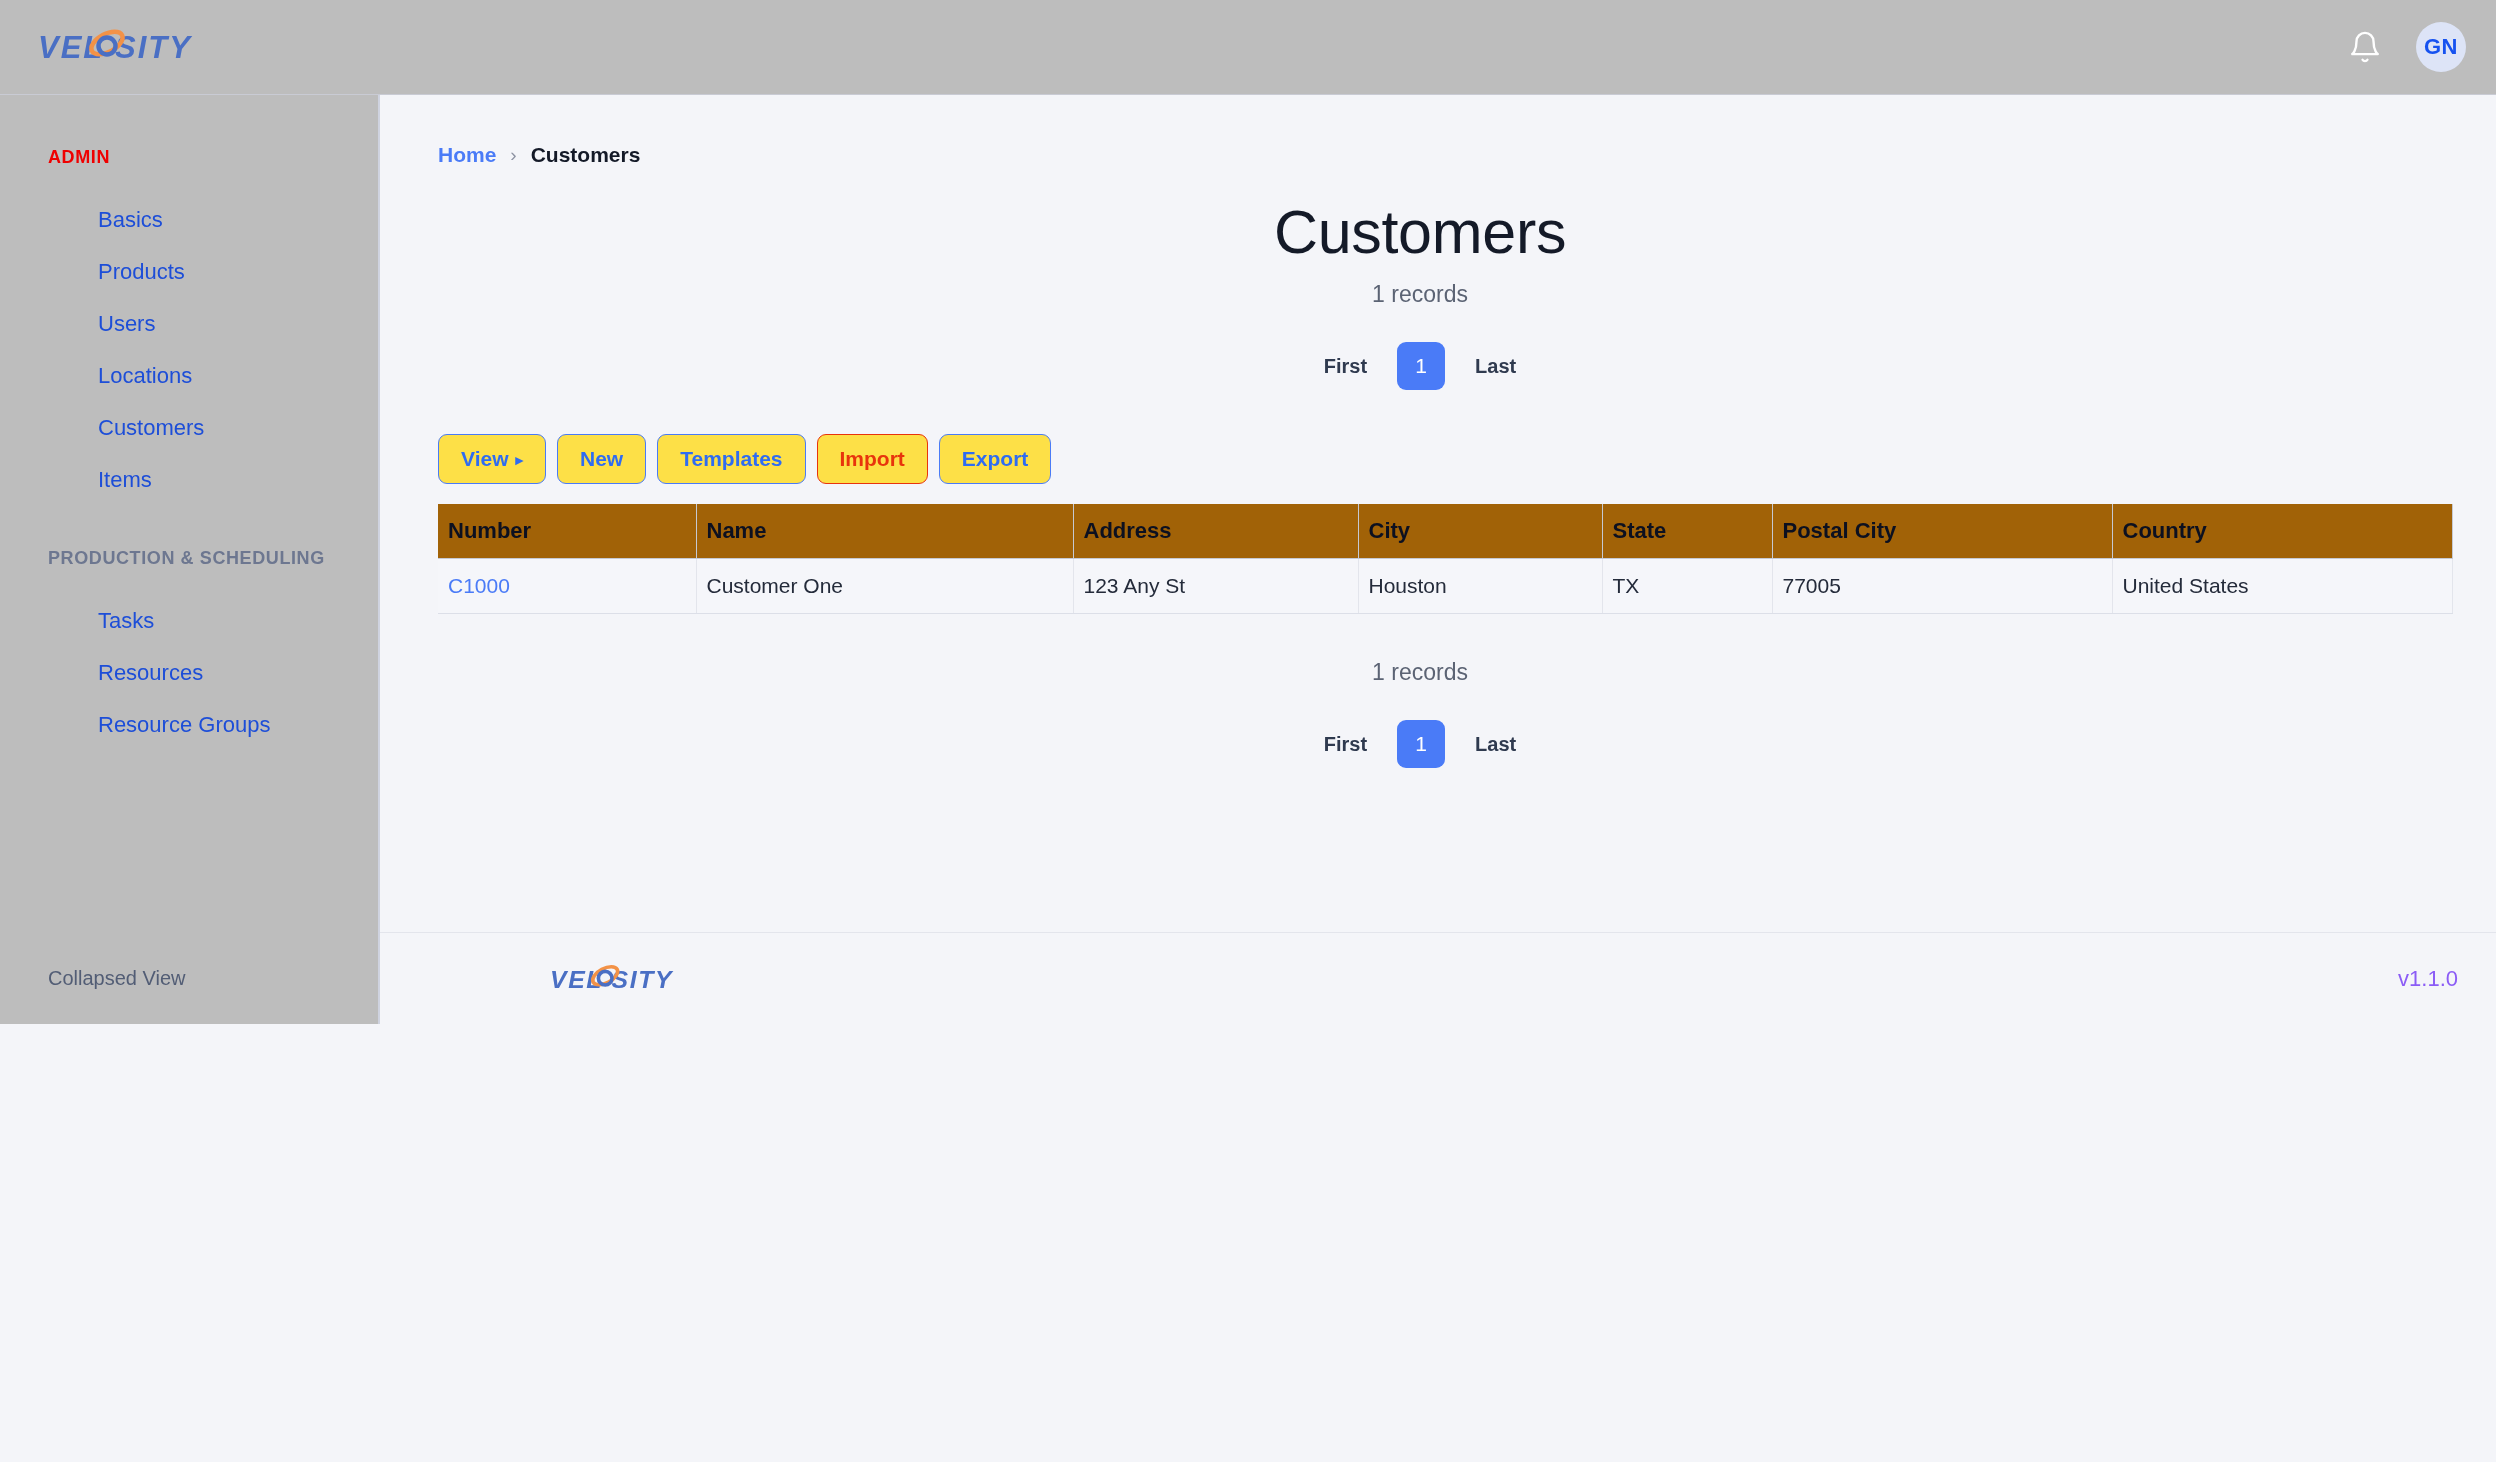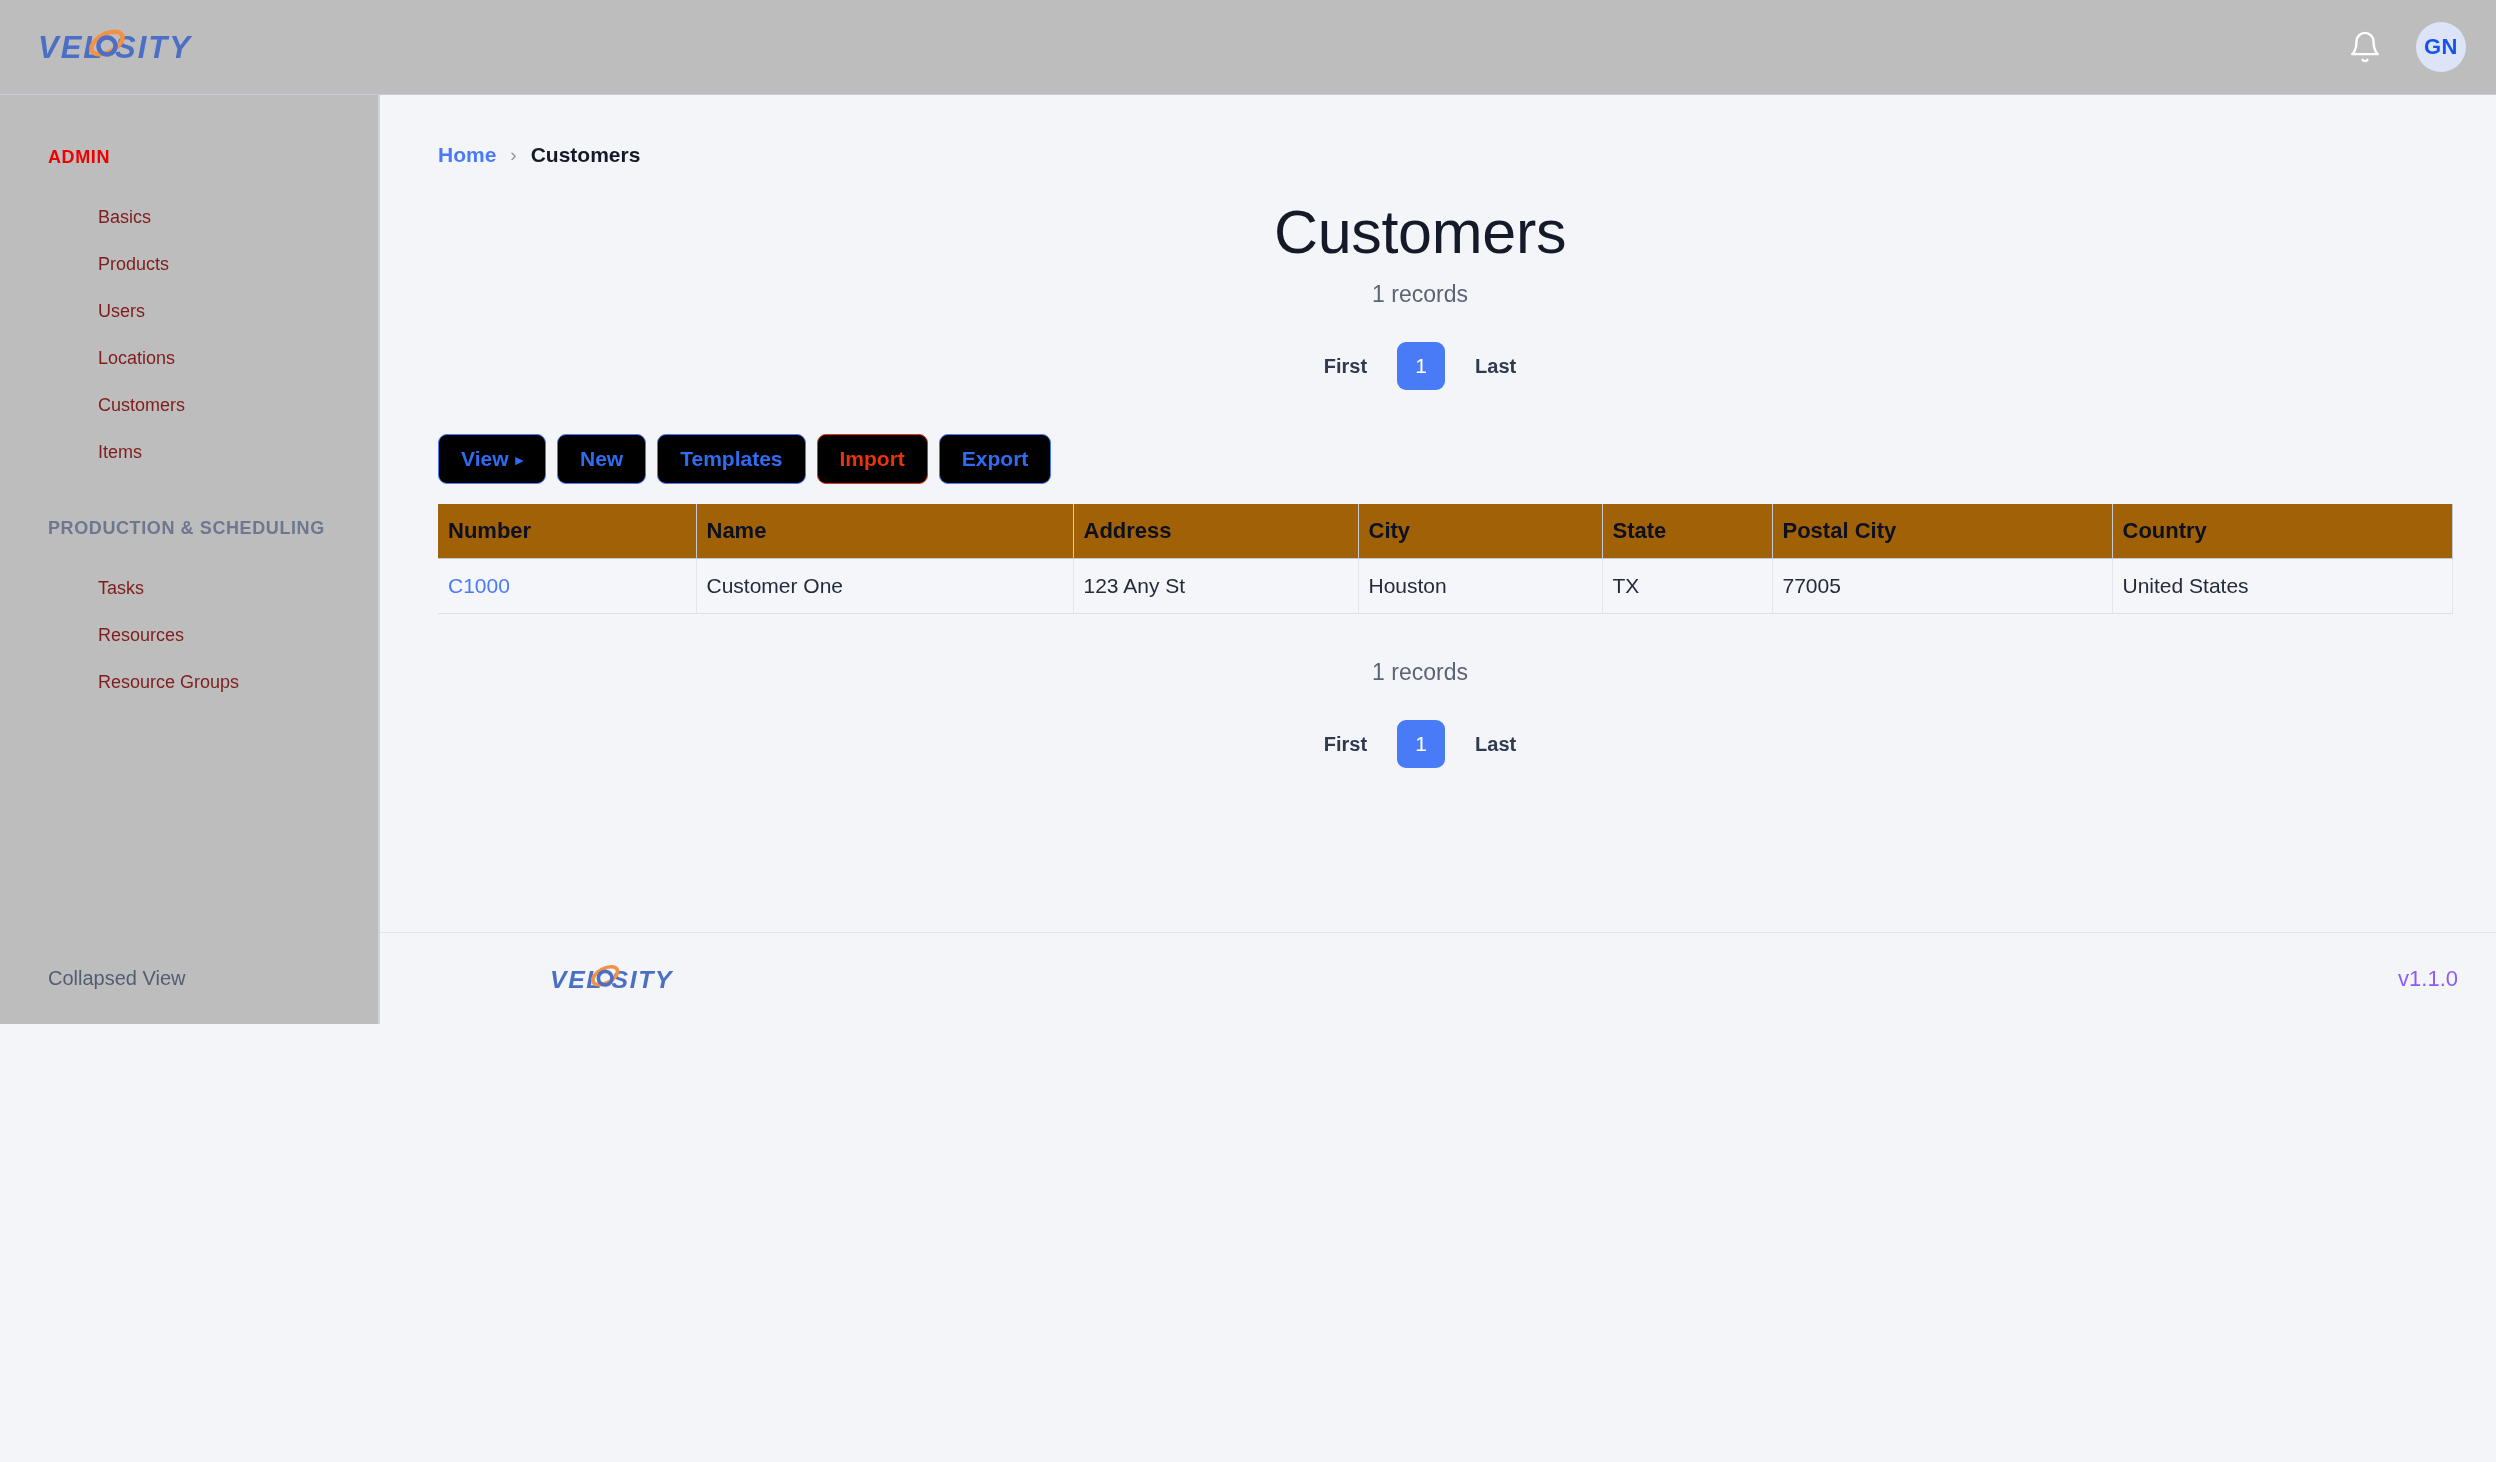--- a/index.html
+++ b/index.html
@@ -43,21 +43,21 @@
     display: flex; flex-direction: column;
   }
   .sidebar-nav { flex: 1; padding-top: 52px; }
   .sec-title {
     font-size: 18px; font-weight: bold; letter-spacing: .6px;
     padding: 0 0 0 48px; margin-bottom: 26px;
   }
   .sec-admin { color: #ef0000; }
   .sec-prod { color: #6d7790; margin-top: 42px; }
   .nav-item {
-    font-size: 18px; color: #7f1d1d;
+    font-size: 22px; color: #1d4ed8;
     padding: 13px 0 13px 98px;
     cursor: pointer; white-space: nowrap;
   }
   .sidebar-foot {
     height: 92px; min-height: 92px;
     display: flex; align-items: center;
     padding-left: 48px;
     font-size: 20px; color: #525d75;
     cursor: pointer;
   }
@@ -81,21 +81,21 @@
   .pager-edge { font-size: 20px; font-weight: bold; color: #2f3a4f; cursor: pointer; }
   .pager-num {
     min-width: 48px; height: 48px; padding: 0 14px;
     background: #4a7bf7; color: #fff;
     border-radius: 9px; font-size: 21px; font-weight: 500;
     display: flex; align-items: center; justify-content: center; cursor: pointer;
   }
 
   .toolbar { display: flex; gap: 11px; margin-top: 44px; }
   .btn {
-    background: #000000; border: 1.6px solid #4a7bf7; color: #2f6cf2;
+    background: #fde047; border: 1.6px solid #4a7bf7; color: #2f6cf2;
     border-radius: 9px; font-size: 21px; font-weight: bold;
     padding: 12px 22px; cursor: pointer;
     font-family: "Liberation Sans", sans-serif;
     display: flex; align-items: center; gap: 7px; white-space: nowrap;
   }
   .btn.danger { border-color: #e8340c; color: #e8340c; }
   .caret { font-size: 15px; line-height: 1; }
 
   .table-wrap { margin-top: 20px; }
   table { width: 2004px; border-collapse: collapse; table-layout: fixed; }

